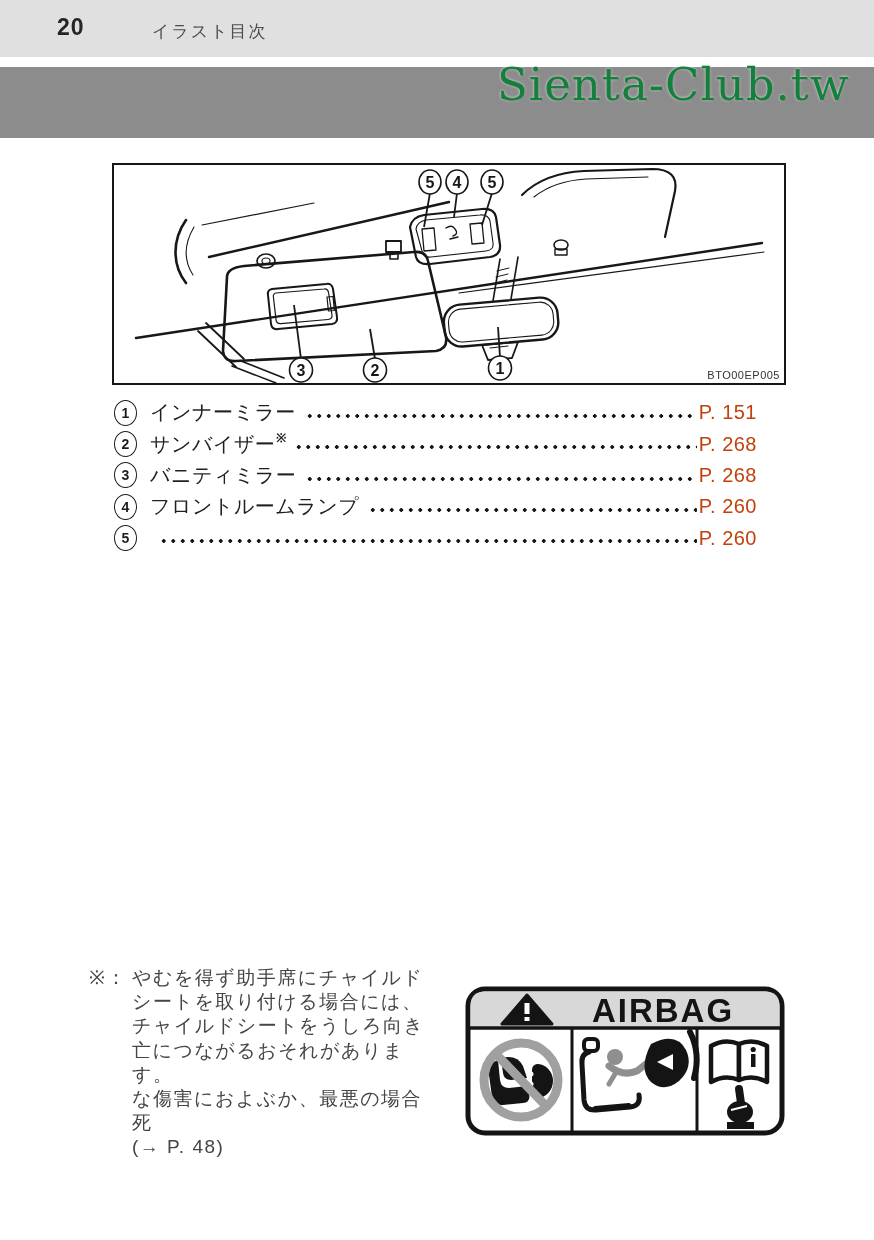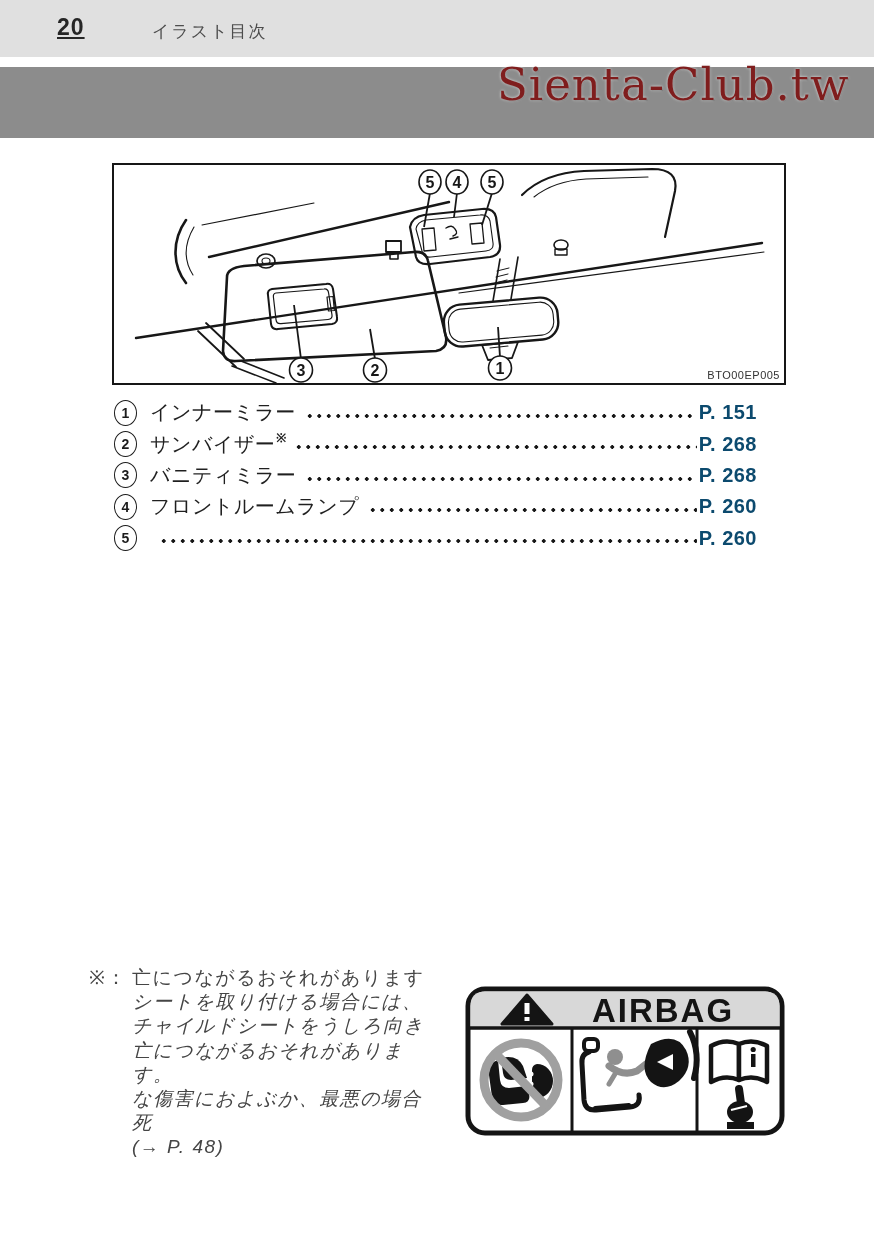--- a/index.html
+++ b/index.html
@@ -2,26 +2,26 @@
 <html><head>
 <meta charset="utf-8">
 <style>
   html,body { margin:0; padding:0; background:#ffffff; }
   .page {
     position:relative; width:874px; height:1240px; background:#ffffff;
     font-family:"Liberation Sans", sans-serif; overflow:hidden;
   }
   
   .band-header { position:absolute; left:0; top:0; width:874px; height:57px; background:#e0e0e0; }
-  .page-number { position:absolute; left:57px; top:14px; font-size:23px; font-weight:bold; color:#262626; letter-spacing:1px;text-decoration:underline; }
+  .page-number { position:absolute; left:57px; top:14px; font-size:23px; font-weight:bold; color:#262626; letter-spacing:1px; }
   .section-title { position:absolute; left:152px; top:20px; font-size:17px; color:#4d4d4d; letter-spacing:2px;text-align:center; }
   .band-gray { position:absolute; left:0; top:67px; width:874px; height:71px; background:#8c8c8c; }
   .watermark {
     position:absolute; left:497px; top:58px; font-family:"DejaVu Serif", serif;
-    font-size:45px; color:#7f1d1d; letter-spacing:1px;
+    font-size:45px; color:#15803d; letter-spacing:1px;
     text-shadow: 0 0 3px rgba(235,235,235,.95), 1px 1px 1px rgba(80,80,80,.55);
     white-space:nowrap;
   }
   
   .figure-box {
     position:absolute; left:112px; top:163px; width:670px; height:218px;
     border:2px solid #161616; background:#ffffff;
   }
   .figure-code { position:absolute; right:4px; bottom:2px; font-size:11px; color:#333333; letter-spacing:0.5px;text-align:right; }
   
@@ -33,26 +33,26 @@
     font-size:14px; font-weight:bold; color:#1c1c1c; margin-right:13px;
   }
   .row-label { flex:0 0 auto; font-size:20px; font-weight:normal; color:#1f1f1f; letter-spacing:0.5px; }
   .row-mark { flex:0 0 auto; font-size:12px; font-weight:bold; color:#1f1f1f; vertical-align:super; position:relative; top:-7px; margin-left:1px; }
   .row-leader {
     flex:1 1 auto; align-self:stretch; margin:0 2px 0 8px;
     background-image: radial-gradient(circle, #161616 1.5px, transparent 1.9px);
     background-size: 9.5px 9.5px; background-repeat: repeat-x;
     background-position: 0 calc(100% - 8px);
   }
-  .row-page { flex:0 0 auto; font-size:20px; font-weight:bold; color:#0c4a6e; letter-spacing:0.5px; }
+  .row-page { flex:0 0 auto; font-size:20px; font-weight:normal; color:#c2410c; letter-spacing:0.5px; }
   
   .footnote { position:absolute; left:89px; top:966px; width:352px; font-size:19px; color:#454545; line-height:24.2px; letter-spacing:1.5px; }
   .footnote .fn-first { display:flex; }
   .footnote .fn-marker { flex:0 0 43px; }
-  .footnote .fn-line { padding-left:43px;font-style:italic; }
+  .footnote .fn-line { padding-left:43px; }
   .footnote .fn-first .fn-line0 { padding-left:0; flex:1; }
   
   .airbag-label { position:absolute; left:465px; top:986px; width:320px; height:150px; }
   svg text { font-family:"Liberation Sans", sans-serif; }
 </style>
 </head>
 <body>
 
 <div class="page">
 
@@ -176,21 +176,21 @@
       <span class="num-badge">5</span>
       <span class="row-mark"></span>
       <span class="row-leader"></span>
       <span class="row-page">P. 260</span>
     </div>
   </div>
 
   <div class="footnote">
     <div class="fn-first">
       <span class="fn-marker">※：</span>
-      <span class="fn-line0">亡につながるおそれがあります</span>
+      <span class="fn-line0">やむを得ず助手席にチャイルド</span>
     </div>
     <div class="fn-line">シートを取り付ける場合には、</div>
     <div class="fn-line">チャイルドシートをうしろ向き</div>
     <div class="fn-line">亡につながるおそれがあります。</div>
     <div class="fn-line">な傷害におよぶか、最悪の場合死</div>
     <div class="fn-line">(→ P. 48)</div>
   </div>
 
   <div class="airbag-label">
     <svg width="320" height="150" viewBox="0 0 320 150">

